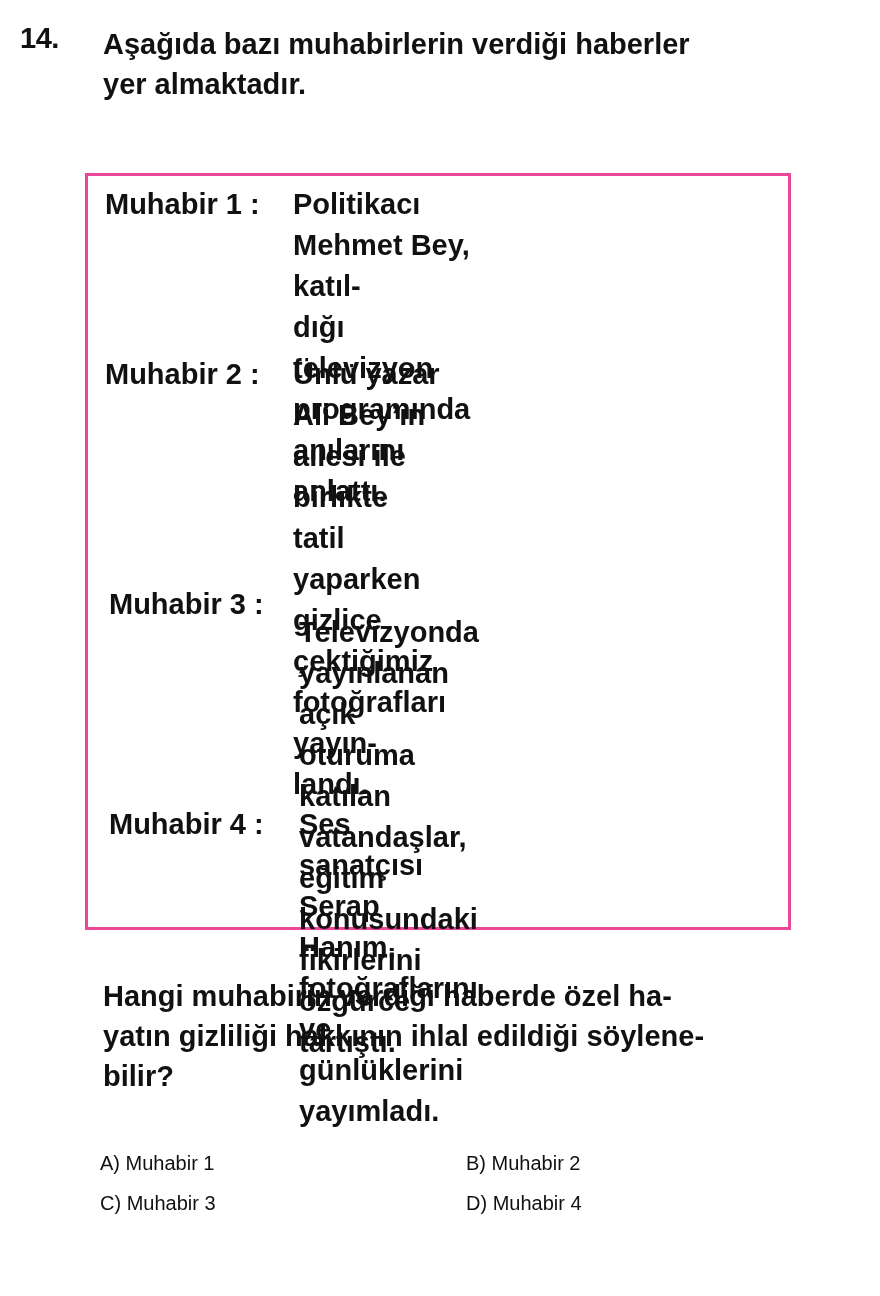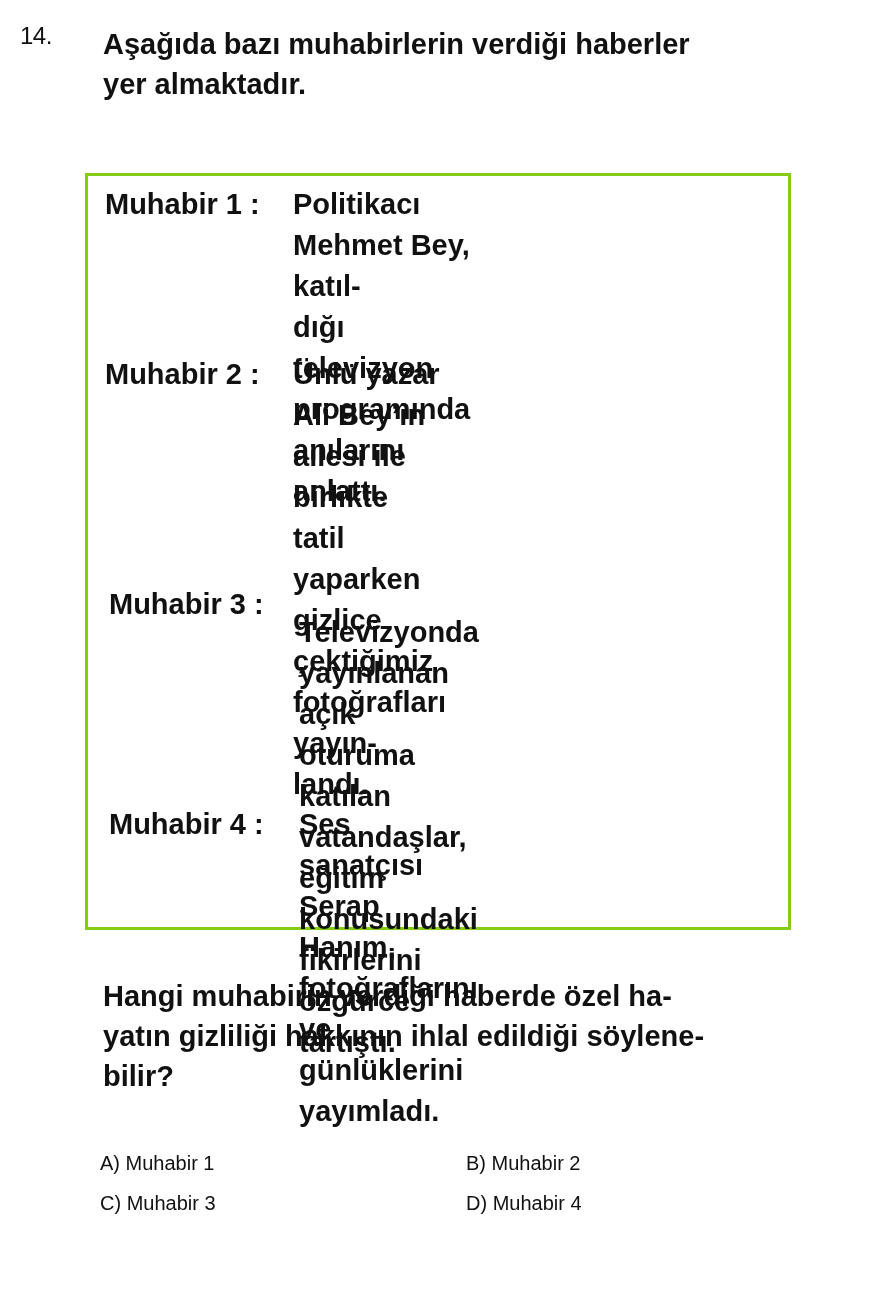--- a/index.html
+++ b/index.html
@@ -2,30 +2,30 @@
 <html><head>
 <meta charset="utf-8">
 <style>
   html, body { margin: 0; padding: 0; background: #ffffff; }
   body {
     width: 880px; height: 1296px; position: relative; overflow: hidden;
     font-family: "Liberation Sans", sans-serif; color: #111111;
   }
   .qnum {
     position: absolute; left: 20px; top: 22px;
-    font-size: 24px; font-weight: normal; letter-spacing: -0.5px;
+    font-size: 29px; font-weight: bold; letter-spacing: -0.5px;
   }
   .stem {
     position: absolute; left: 103px; top: 24px; width: 720px;
     font-size: 29px; font-weight: bold; line-height: 40px;
   }
   .box {
     position: absolute; left: 85px; top: 173px;
     width: 700px; height: 751px;
-    border: 3px solid #84cc16; box-sizing: content-box;
+    border: 3px solid #ec4899; box-sizing: content-box;
   }
   .entry { position: absolute; font-size: 29px; font-weight: bold; line-height: 41px; }
   .entry .label { position: absolute; left: 0; top: 0; white-space: nowrap; }
   .entry .text { position: absolute; top: 0; white-space: pre-line; }
   .question {
     position: absolute; left: 103px; top: 976px; width: 740px;
     font-size: 29px; font-weight: bold; line-height: 40px;
   }
   .option {
     position: absolute; font-size: 20px; font-weight: normal; line-height: 40px;

